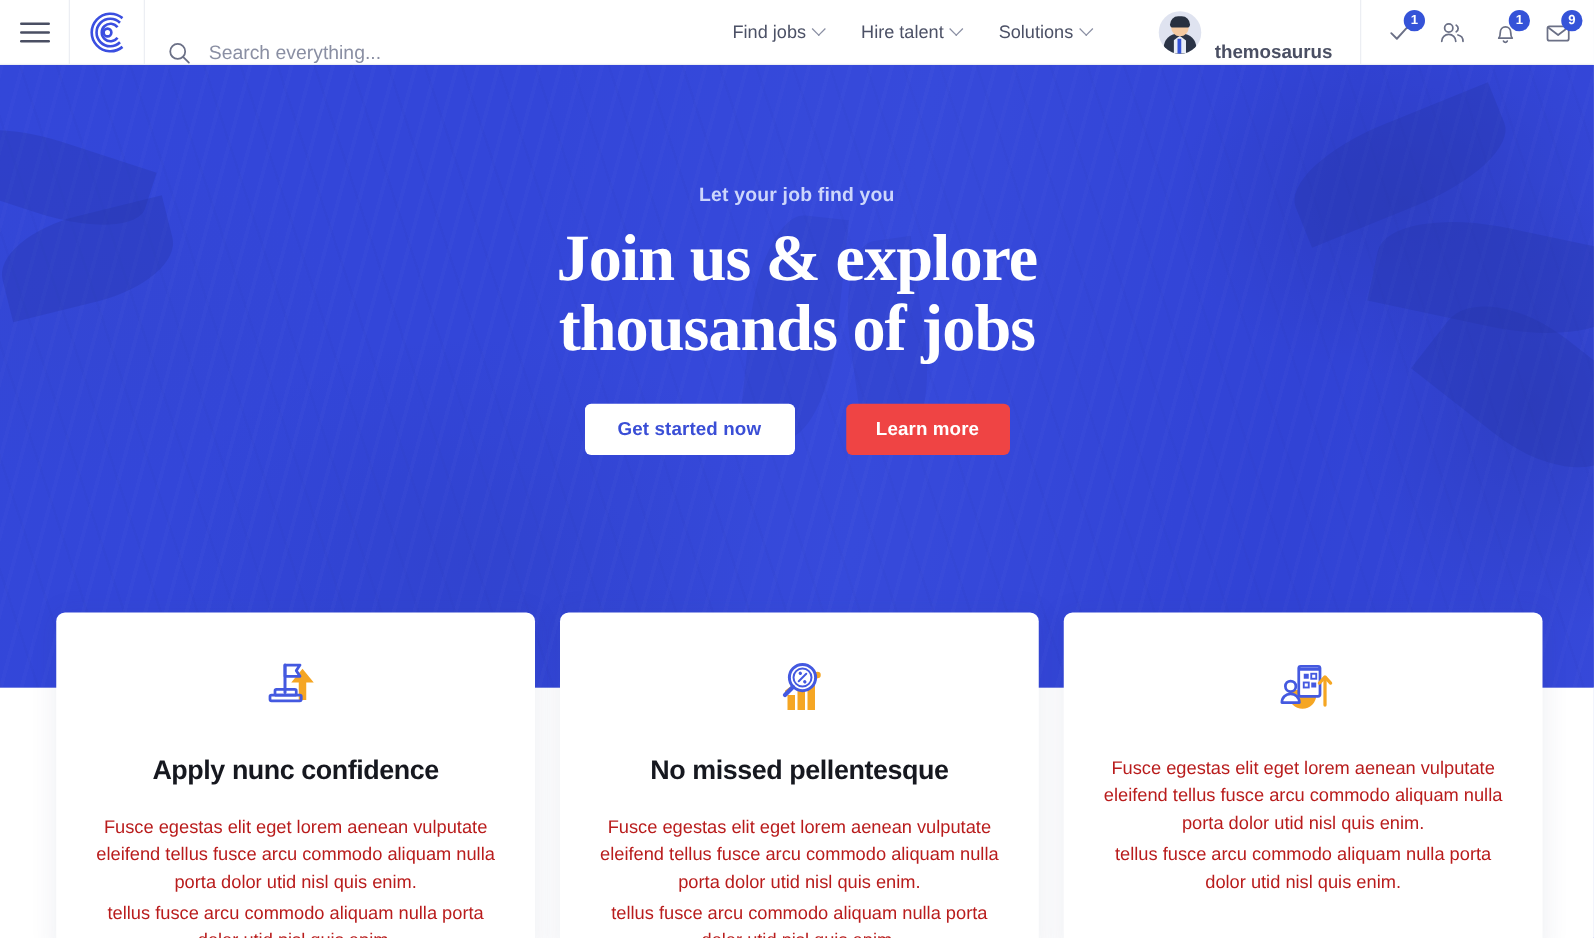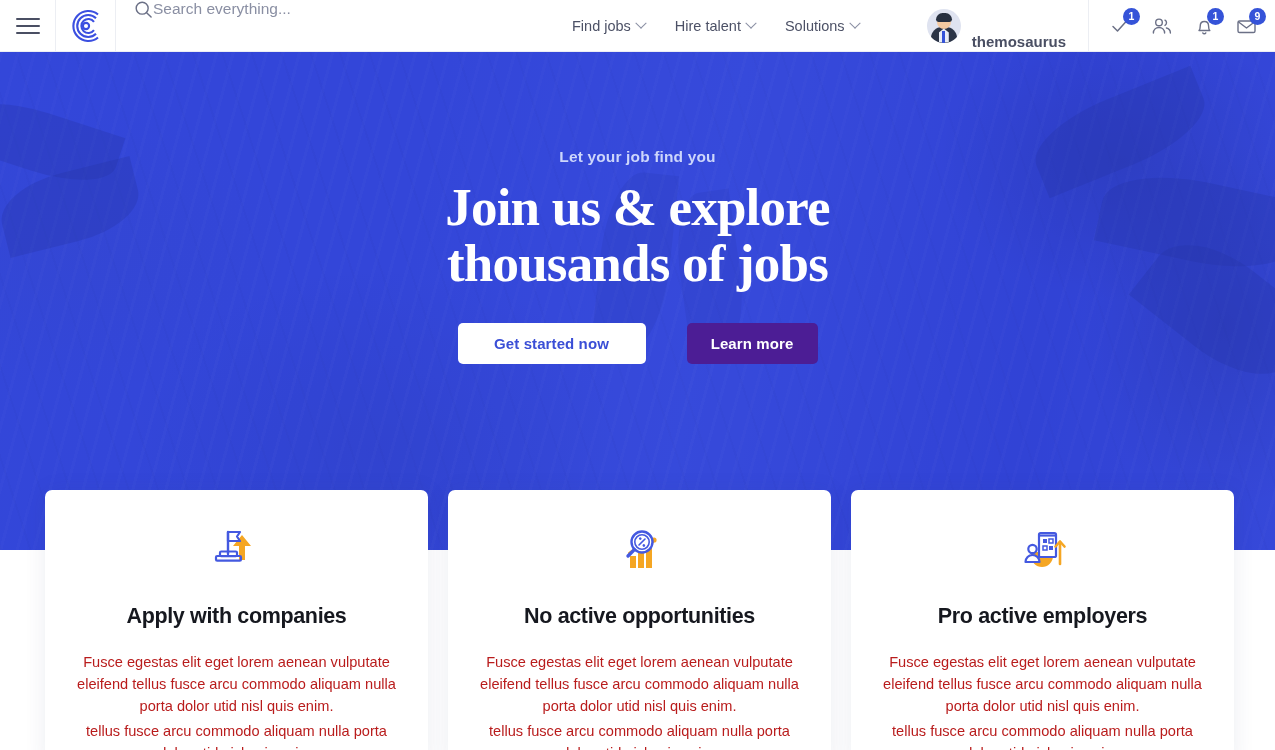--- a/index.html
+++ b/index.html
@@ -27,22 +27,22 @@
   }
   .hamburger span { display:block; width: 24px; height: 2px; background: #4a4f63; border-radius: 2px; }
 
   .logo-wrap {
     width: 60px; height: 52px;
     display:flex; align-items:center; justify-content:center;
     border-right: 1px solid #eceef3;
     cursor: pointer;
   }
   .search-zone {
-    display:flex; align-items:flex-start; height: 52px;
-    padding-left: 18px; flex: 0 0 auto;
+    display:flex; align-items:flex-end; height: 52px;
+    padding-left: 18px; gap: 14px; flex: 0 0 auto;
   }
   .search-input {
     border: none; outline: none;
     font-family: "Liberation Sans", sans-serif;
     font-size: 15.5px; color: #3f4457;
     width: 390px; background: transparent;
   }
   .search-input::placeholder { color: #8a8fa3; }
 
   .nav-main { display:flex; align-items:center; gap: 30px; margin-left: 29px; }
@@ -122,22 +122,22 @@
   .hero-sub {
     margin: 23px auto 0; width: 600px;
     font-size: 15.7px; line-height: 1.48; color: #e2e7fd;
   }
   .hero-btns { margin-top: 32px; display:flex; justify-content:center; gap: 41px; }
   .btn {
     border: none; border-radius: 5px; cursor: pointer;
     font-family: "Liberation Sans", sans-serif;
     font-size: 15px; font-weight: bold; letter-spacing: .1px;
   }
-  .btn-primary { background:#ffffff; color:#3a4ed6; width: 188px; height: 41px; }
-  .btn-secondary { background:#4c1d95; color:#ffffff; width: 131px; height: 41px; }
+  .btn-primary { background:#ffffff; color:#3a4ed6; width: 168px; height: 41px; }
+  .btn-secondary { background:#ef4444; color:#ffffff; width: 131px; height: 41px; }
 
   
   .cards {
     position:absolute; top: 490px; left: 45px;
     width: 1190px; display:flex; gap: 20px; z-index: 20;
   }
   .card {
     width: 383px; background: #ffffff;
     border-radius: 7px 7px 0 0;
     padding: 30px 26px 0;
@@ -275,60 +275,59 @@
   <div class="card">
     <div class="card-icon">
       <svg width="52" height="52" viewBox="0 0 52 52">
         <path d="M28 36 L28 22 L22 22 L31 11 L40 22 L34 22 L34 36 Z" fill="#f5a623"></path>
         <line x1="17" y1="8" x2="17" y2="30" stroke="#4459e0" stroke-width="2.4" stroke-linecap="round"></line>
         <path d="M17 8 L29 8 L26 12.5 L29 17 L17 17 Z" fill="none" stroke="#4459e0" stroke-width="2.2" stroke-linejoin="round"></path>
         <rect x="9" y="27.5" width="17" height="4.6" rx="1.2" fill="none" stroke="#4459e0" stroke-width="2.2"></rect>
         <rect x="5" y="32" width="25" height="4.6" rx="1.2" fill="none" stroke="#4459e0" stroke-width="2.2"></rect>
       </svg>
     </div>
-    <div class="card-title">Apply with companies</div>
+    <div class="card-title">Apply nunc confidence</div>
     <p class="card-text">Fusce egestas elit eget lorem aenean vulputate eleifend tellus fusce arcu commodo aliquam nulla porta dolor utid nisl quis enim.</p>
     <p class="card-text">tellus fusce arcu commodo aliquam nulla porta dolor utid nisl quis enim.</p>
   </div>
 
   <div class="card">
     <div class="card-icon">
       <svg width="52" height="52" viewBox="0 0 52 52">
         <rect x="16" y="32" width="6" height="12" fill="#f5a623"></rect>
         <rect x="24" y="27" width="6" height="17" fill="#f5a623"></rect>
         <rect x="32" y="22" width="6" height="22" fill="#f5a623"></rect>
         <polyline points="15,29 23,23 31,26 40,17" fill="none" stroke="#f5a623" stroke-width="2" stroke-linecap="round" stroke-linejoin="round"></polyline>
         <circle cx="40" cy="16" r="2.6" fill="#f5a623"></circle>
         <circle cx="28" cy="18" r="10.5" fill="#ffffff" stroke="#4459e0" stroke-width="2.4"></circle>
         <circle cx="28" cy="18" r="7.2" fill="none" stroke="#4459e0" stroke-width="1.6"></circle>
         <line x1="25" y1="21" x2="31" y2="15" stroke="#4459e0" stroke-width="1.6" stroke-linecap="round"></line>
         <line x1="26.2" y1="14.6" x2="26.3" y2="14.7" stroke="#4459e0" stroke-width="2.6" stroke-linecap="round"></line>
         <line x1="29.8" y1="21.4" x2="29.9" y2="21.5" stroke="#4459e0" stroke-width="2.6" stroke-linecap="round"></line>
         <line x1="20.4" y1="25.6" x2="14" y2="32" stroke="#4459e0" stroke-width="3.4" stroke-linecap="round"></line>
       </svg>
     </div>
-    <div class="card-title">No active opportunities</div>
+    <div class="card-title">No missed pellentesque</div>
     <p class="card-text">Fusce egestas elit eget lorem aenean vulputate eleifend tellus fusce arcu commodo aliquam nulla porta dolor utid nisl quis enim.</p>
     <p class="card-text">tellus fusce arcu commodo aliquam nulla porta dolor utid nisl quis enim.</p>
   </div>
 
   <div class="card">
     <div class="card-icon">
       <svg width="52" height="52" viewBox="0 0 52 52">
         <path d="M14 28 h22 v4 a11 11 0 0 1 -22 0 z" fill="#f5a623"></path>
         <rect x="22" y="9" width="17" height="24" rx="1.6" fill="#ffffff" stroke="#4459e0" stroke-width="2.2"></rect>
         <path d="M22 11.5 h17" stroke="#4459e0" stroke-width="2.2"></path>
         <rect x="26" y="15" width="4" height="4" fill="#4459e0"></rect>
         <rect x="32" y="15" width="4" height="4" fill="none" stroke="#4459e0" stroke-width="1.5"></rect>
         <rect x="26" y="22" width="4" height="4" fill="none" stroke="#4459e0" stroke-width="1.5"></rect>
         <rect x="32" y="22" width="4" height="4" fill="#4459e0"></rect>
         <circle cx="15.5" cy="25" r="4.2" fill="#ffffff" stroke="#4459e0" stroke-width="2.2"></circle>
         <path d="M8.5 38c0-4.2 3.2-7 7-7s7 2.8 7 7z" fill="#ffffff" stroke="#4459e0" stroke-width="2.2" stroke-linejoin="round"></path>
         <line x1="43" y1="40" x2="43" y2="18" stroke="#f5a623" stroke-width="2.6" stroke-linecap="round"></line>
         <polyline points="38.5,22.5 43,17.5 47.5,22.5" fill="none" stroke="#f5a623" stroke-width="2.6" stroke-linecap="round" stroke-linejoin="round"></polyline>
       </svg>
     </div>
-    <div class="card-title">Pro active employers</div>
     <p class="card-text">Fusce egestas elit eget lorem aenean vulputate eleifend tellus fusce arcu commodo aliquam nulla porta dolor utid nisl quis enim.</p>
     <p class="card-text">tellus fusce arcu commodo aliquam nulla porta dolor utid nisl quis enim.</p>
   </div>
 
 </div>
 
 </body></html>

